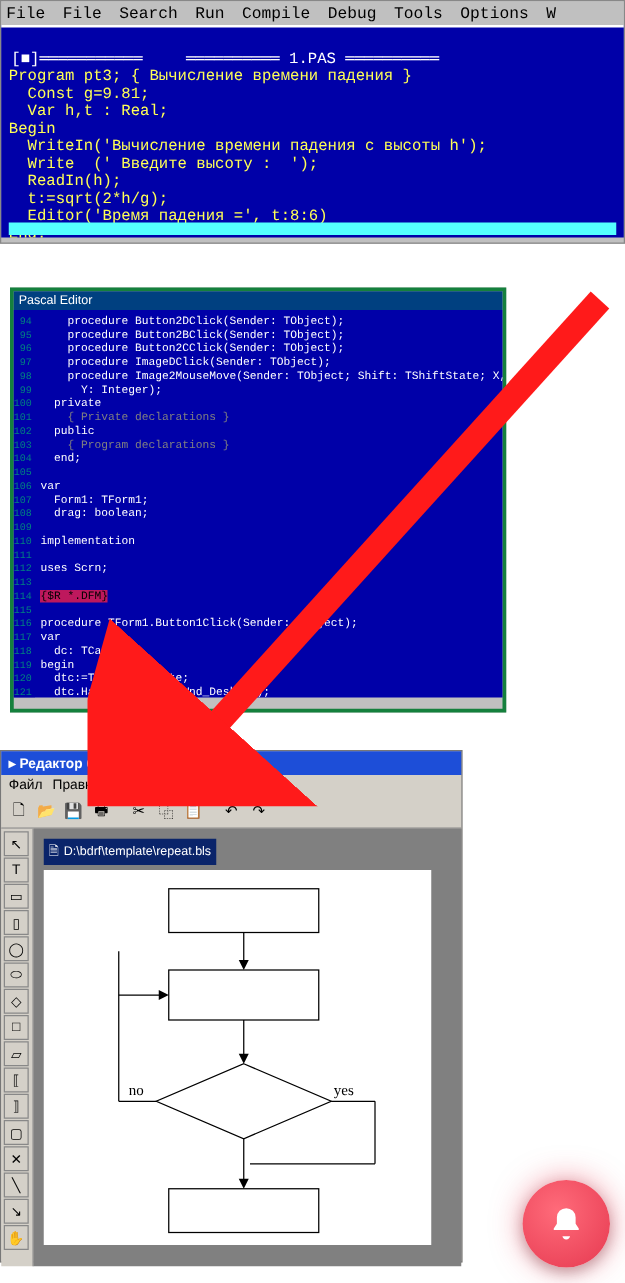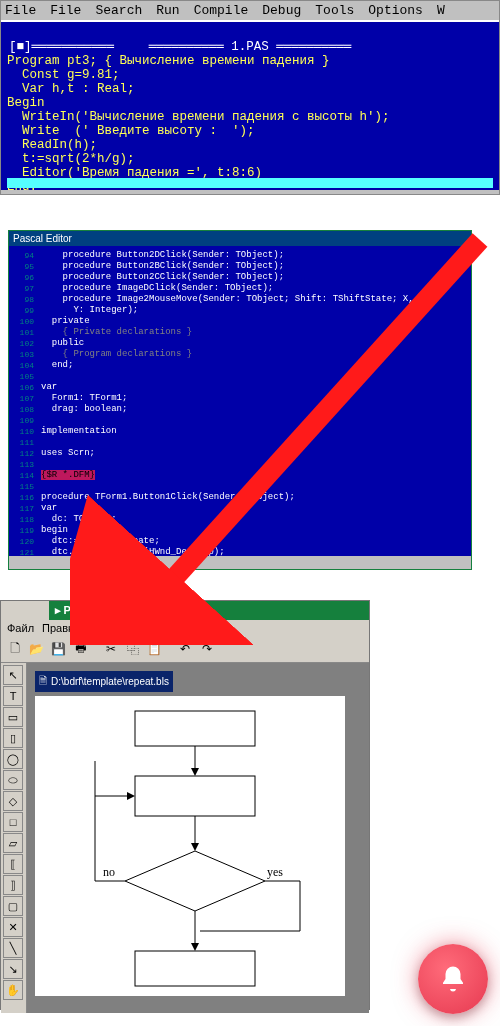--- a/index.html
+++ b/index.html
@@ -53,24 +53,24 @@
     position: absolute;
     bottom: 2px; left: 6px; right: 6px;
     height: 10px;
     background: #55ffff;
   }
   
   
   .panel2 {
     position: absolute;
     top: 230px; left: 8px;
-    width: 464px;
+    width: 397px;
     height: 340px;
     background: #c0c0c0;
-    border: 1px solid #15803d;
+    border: 3px solid #15803d;
   }
   .pe-title {
     background: #004080;
     color: #fff;
     padding: 2px 4px;
     font-size: 10px;
     font-family: sans-serif;
   }
   .pe-code {
     background: #0000a8;
@@ -111,26 +111,25 @@
   .panel3 {
     position: absolute;
     top: 600px; left: 0;
     width: 370px;
     height: 410px;
     background: #d4d0c8;
     border: 1px solid #777;
     font-family: Tahoma, sans-serif;
   }
   .fc-title {
-    background: #15803d;
+    background: #1d4ed8;
     color: #fff;
     padding: 3px 6px;
     font-size: 11px;
     font-weight: bold;
-    margin-left: 48px;
   }
   .fc-menubar {
     padding: 2px 6px;
     font-size: 11px;
     display: flex;
     gap: 8px;
     background: #d4d0c8;
   }
   .fc-toolbar {
     padding: 3px 4px;

